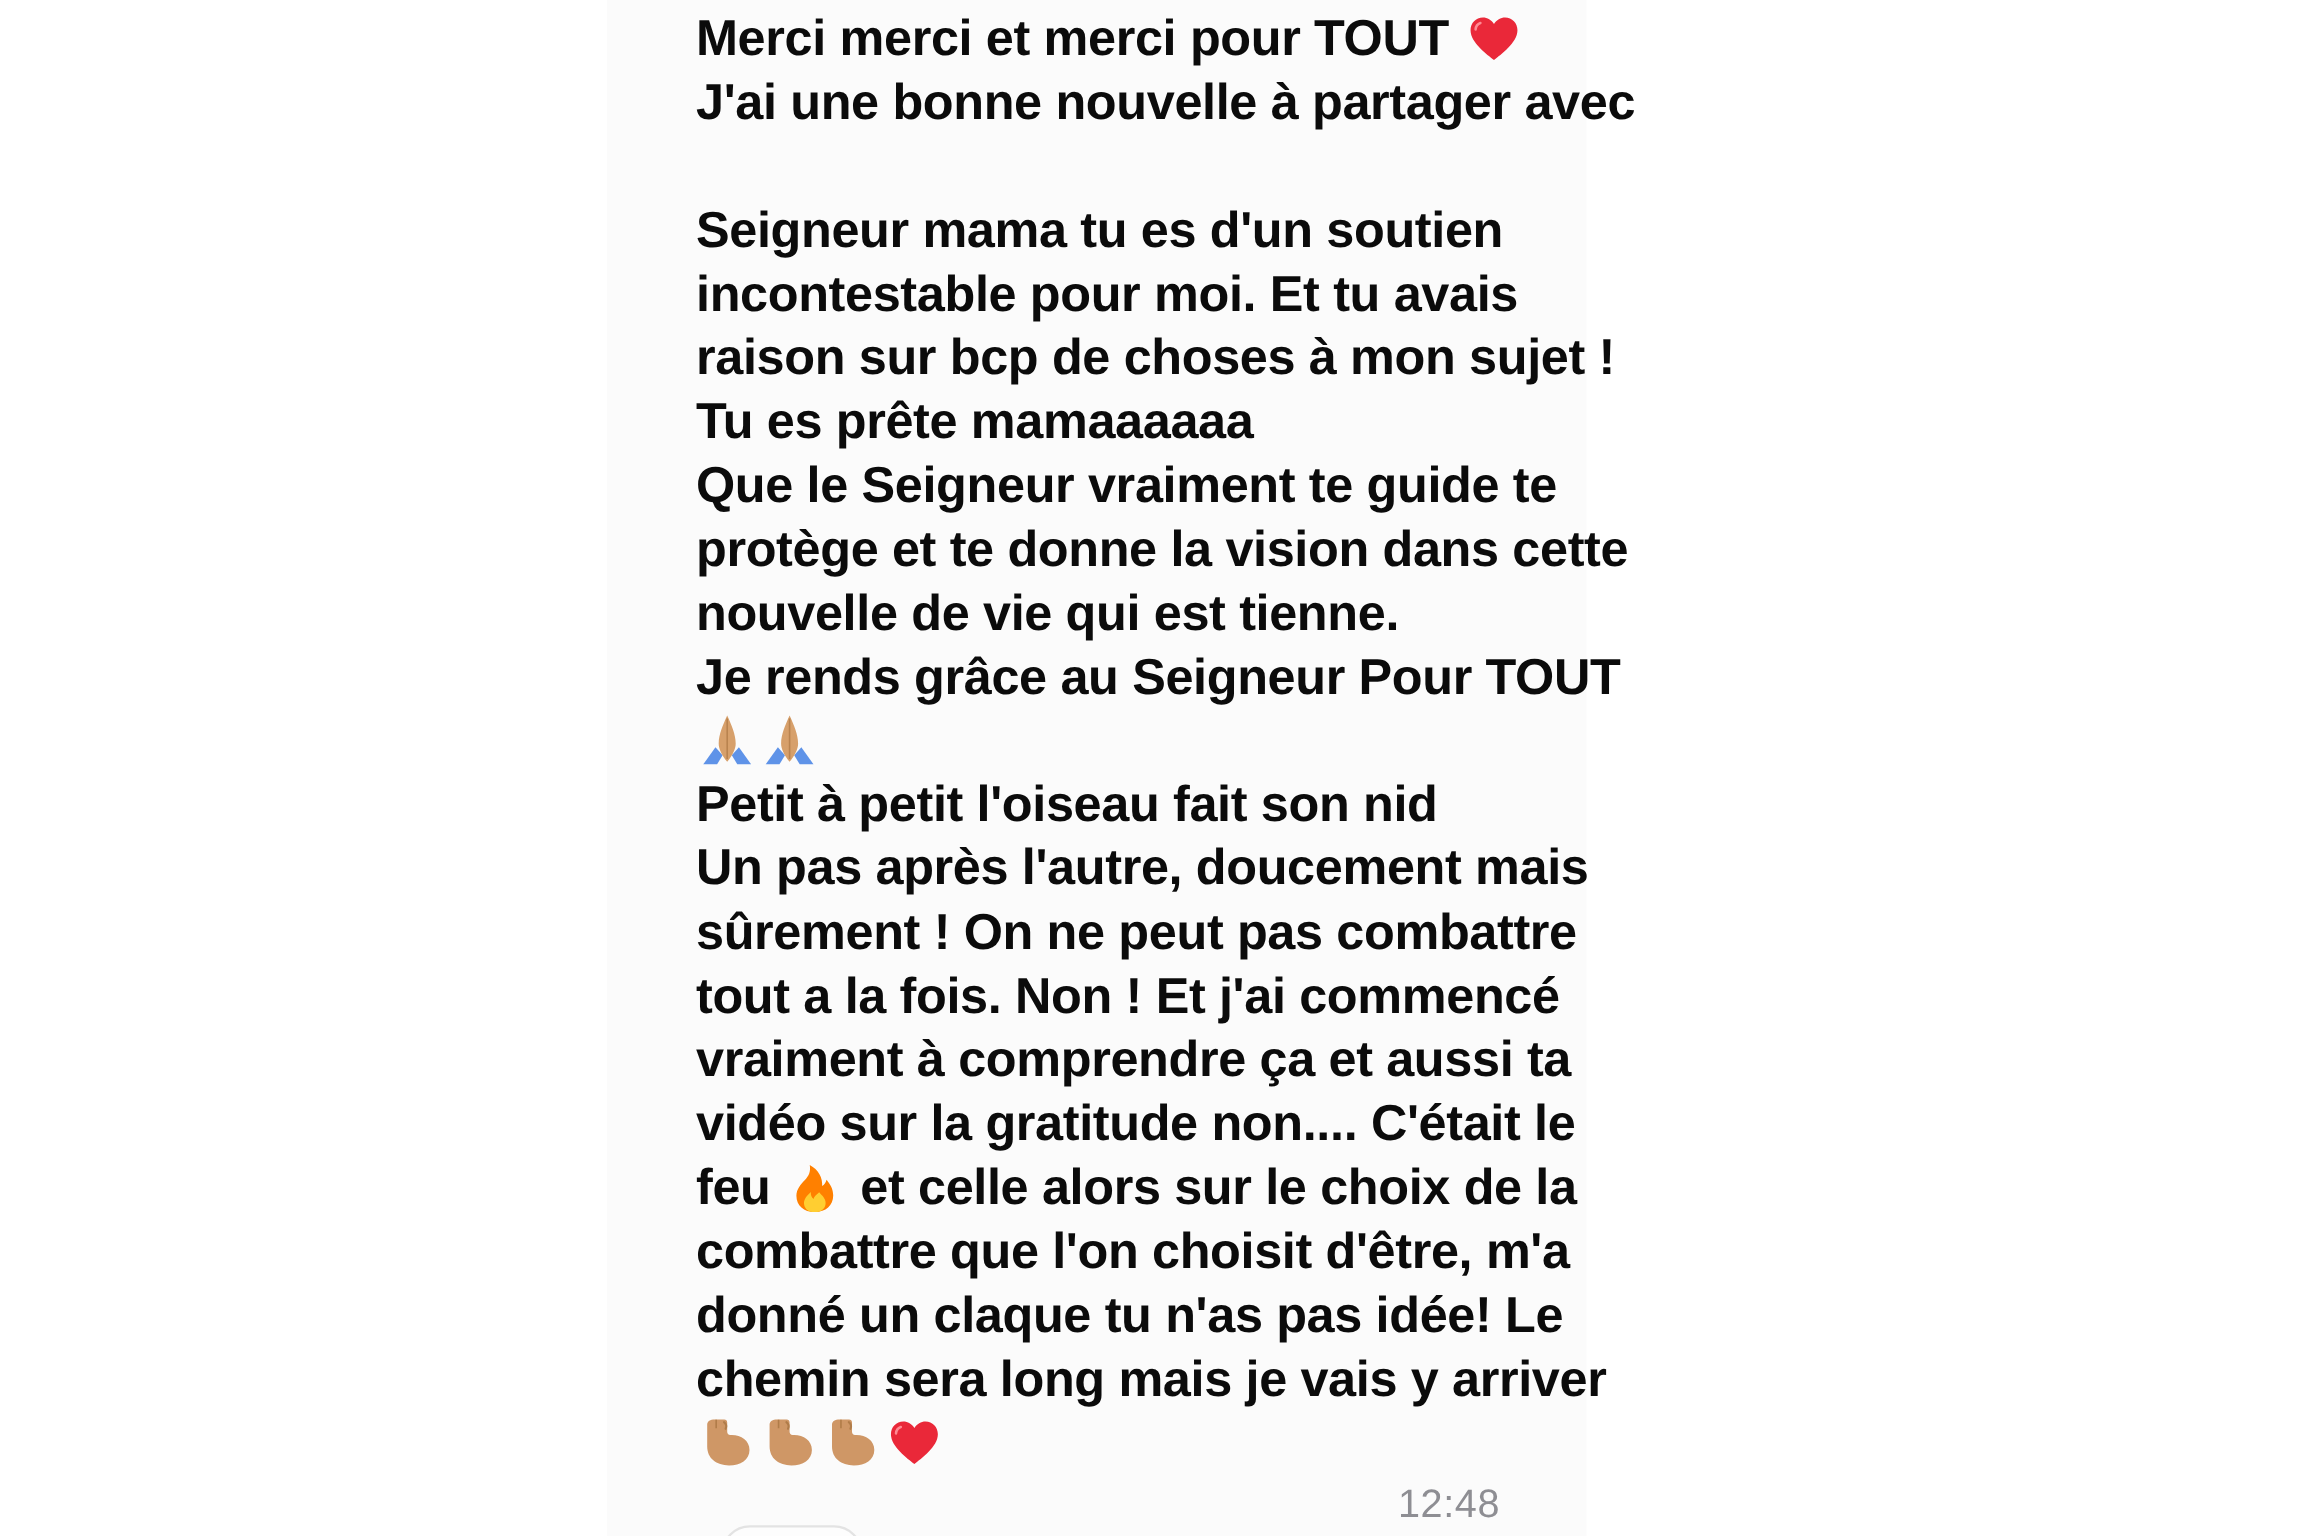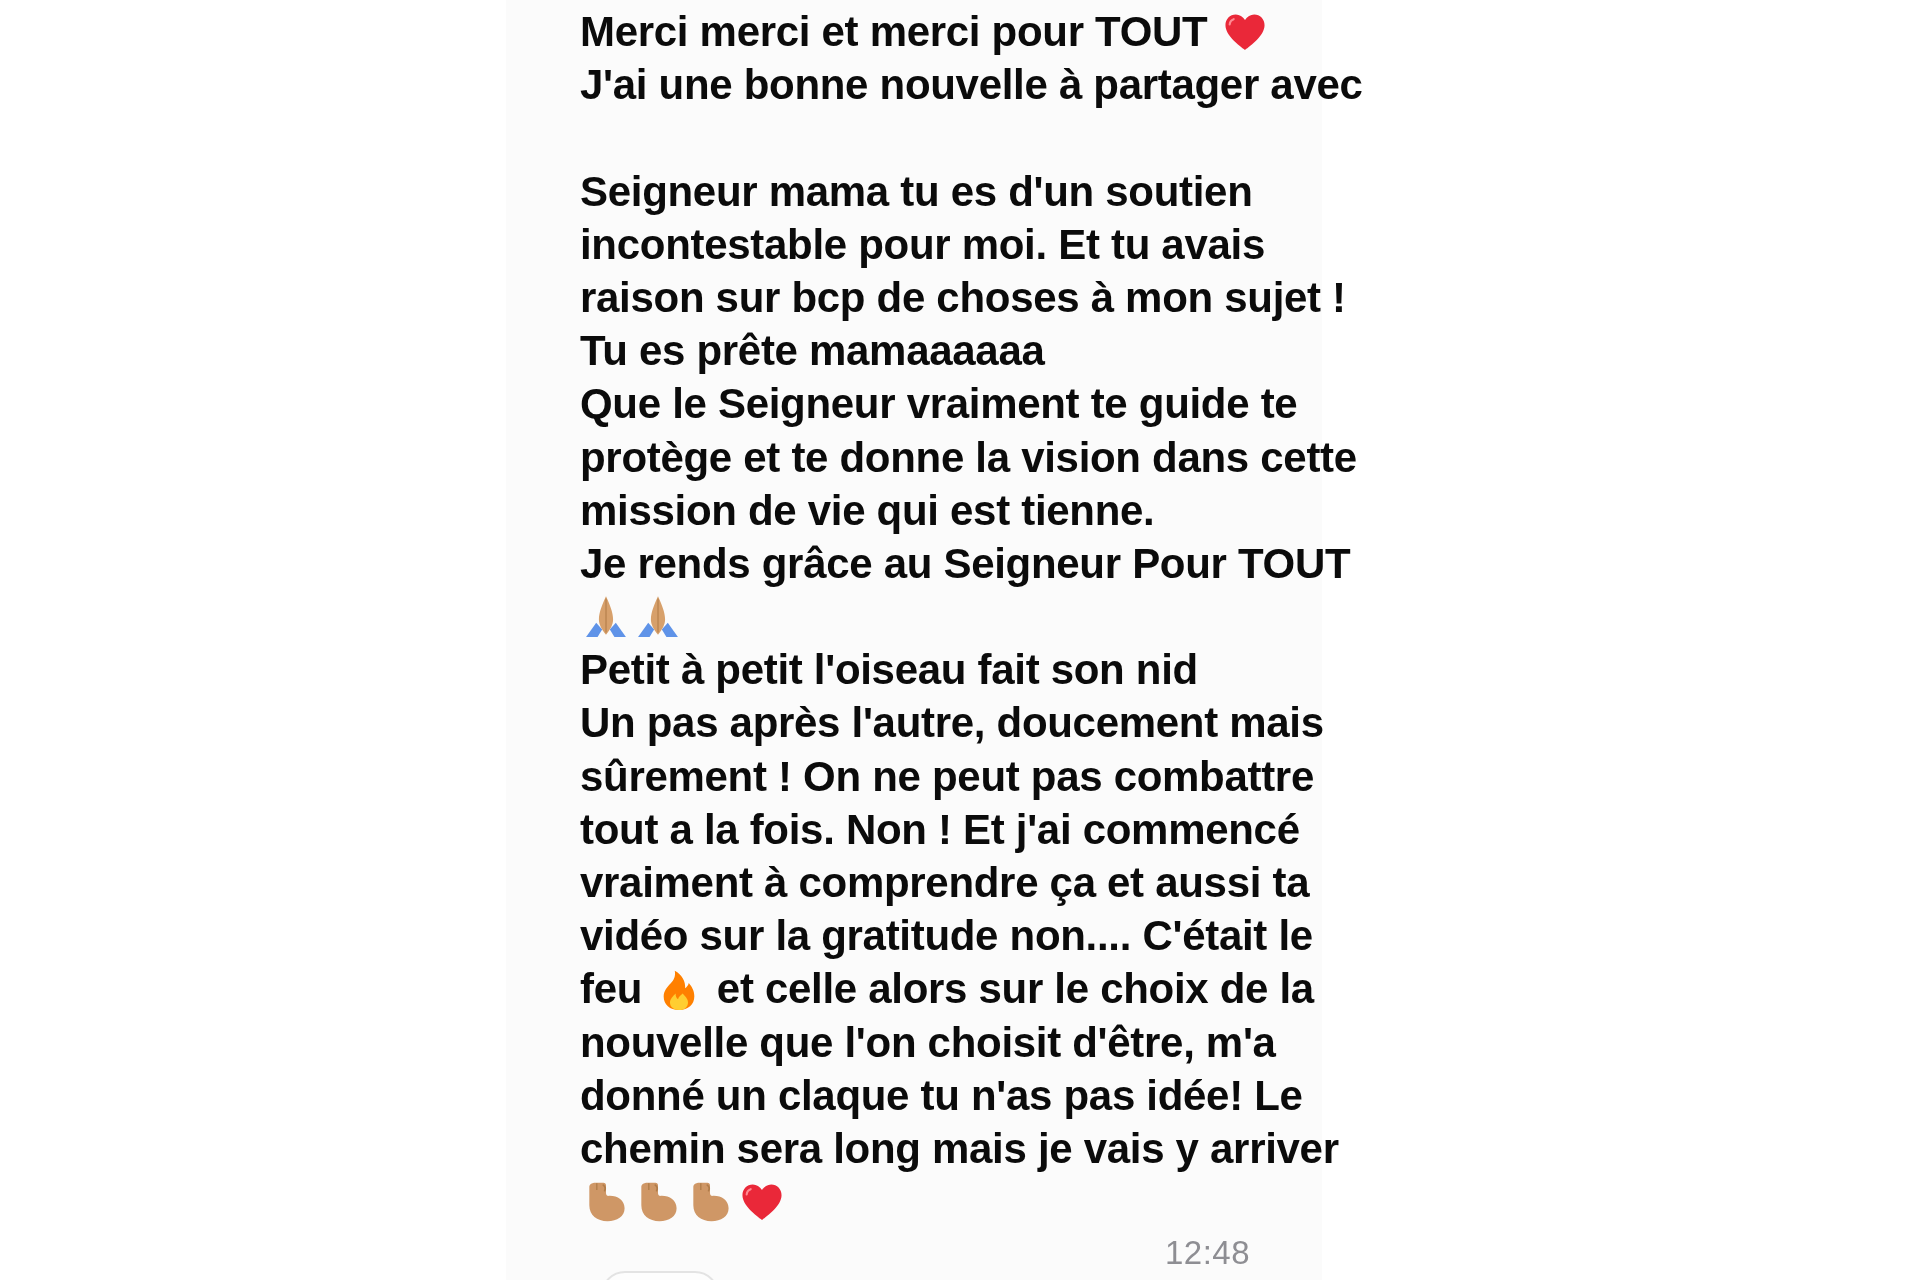--- a/index.html
+++ b/index.html
@@ -45,21 +45,21 @@
     <path d="M6.1 5.3c-1.2.4-2 1.5-2.1 2.8" stroke="#ff8a93" stroke-width="1.1" fill="none" stroke-linecap="round"></path>
   </svg></div>
       <div class="msg-line"><span>J'ai une bonne nouvelle à partager avec</span></div>
       <div class="msg-line"></div>
       <div class="msg-line"><span>Seigneur mama tu es d'un soutien</span></div>
       <div class="msg-line"><span>incontestable pour moi. Et tu avais</span></div>
       <div class="msg-line"><span>raison sur bcp de choses à mon sujet !</span></div>
       <div class="msg-line"><span>Tu es prête mamaaaaaa</span></div>
       <div class="msg-line"><span>Que le Seigneur vraiment te guide te</span></div>
       <div class="msg-line"><span>protège et te donne la vision dans cette</span></div>
-      <div class="msg-line"><span>mission de vie qui est tienne.</span></div>
+      <div class="msg-line"><span>nouvelle de vie qui est tienne.</span></div>
       <div class="msg-line"><span>Je rends grâce au Seigneur Pour TOUT</span></div>
       <div class="msg-line"><svg viewBox="0 0 24 24" class="emoji">
     <path d="M1.6 22.4 6.9 15l3.1 3.5-2.4 3.9z" fill="#5f93e8"></path>
     <path d="M22.4 22.4 17.1 15l-3.1 3.5 2.4 3.9z" fill="#5f93e8"></path>
     <path d="M12 1.2C10.1 5.4 8.3 9.5 8.3 13.3c0 2.5 1.4 5.1 3.7 8 2.3-2.9 3.7-5.5 3.7-8 0-3.8-1.8-7.9-3.7-12.1z" fill="#d7a06b"></path>
     <path d="M12 2.5v17.6" stroke="#b9834f" stroke-width="0.7" fill="none"></path>
   </svg><svg viewBox="0 0 24 24" class="emoji">
     <path d="M1.6 22.4 6.9 15l3.1 3.5-2.4 3.9z" fill="#5f93e8"></path>
     <path d="M22.4 22.4 17.1 15l-3.1 3.5 2.4 3.9z" fill="#5f93e8"></path>
     <path d="M12 1.2C10.1 5.4 8.3 9.5 8.3 13.3c0 2.5 1.4 5.1 3.7 8 2.3-2.9 3.7-5.5 3.7-8 0-3.8-1.8-7.9-3.7-12.1z" fill="#d7a06b"></path>
@@ -68,21 +68,21 @@
       <div class="msg-line"><span>Petit à petit l'oiseau fait son nid</span></div>
       <div class="msg-line"><span>Un pas après l'autre, doucement mais</span></div>
       <div class="msg-line"><span>sûrement ! On ne peut pas combattre</span></div>
       <div class="msg-line"><span>tout a la fois. Non ! Et j'ai commencé</span></div>
       <div class="msg-line"><span>vraiment à comprendre ça et aussi ta</span></div>
       <div class="msg-line"><span>vidéo sur la gratitude non.... C'était le</span></div>
       <div class="msg-line"><span>feu </span><svg viewBox="0 0 24 24" class="emoji">
     <path d="M12 23c-4.8 0-8-2.9-8-7.1 0-3 2-5.1 3.7-6.9C9.4 7.3 10.3 5.3 9.8 2.5c3.8 2 5.7 5.7 5.4 9.1.9-.5 1.6-1.5 1.9-2.7 1.6 1.9 2.9 4 2.9 6.9C20 20.1 16.8 23 12 23z" fill="#ff8000"></path>
     <path d="M12 23c-2.9 0-4.7-1.7-4.7-3.9 0-1.9 1.5-3.4 3-4.8-.2 1.2.3 2.4 1.2 3 .2-1.3 1.6-2 2.4-2.9 1.2 1.4 2.8 2.7 2.8 4.6 0 2.3-1.8 4-4.7 4z" fill="#ffce31"></path>
   </svg><span> et celle alors sur le choix de la</span></div>
-      <div class="msg-line"><span>nouvelle que l'on choisit d'être, m'a</span></div>
+      <div class="msg-line"><span>combattre que l'on choisit d'être, m'a</span></div>
       <div class="msg-line"><span>donné un claque tu n'as pas idée! Le</span></div>
       <div class="msg-line"><span>chemin sera long mais je vais y arriver</span></div>
       <div class="msg-line"><svg viewBox="0 0 24 24" class="emoji">
     <path d="M6.6 2h4.1c.8 0 1.3.5 1.3 1.3v4.1c0 .9.6 1.5 1.5 1.4 4.3-.2 8.2 2.2 8.2 6.5 0 4.3-3.9 6.7-8.9 6.7-5.5 0-9.5-3-9.5-8.3V4.2C3.3 2.8 4.6 2 6.6 2z" fill="#cf9766"></path>
     <path d="M10.6 3.2c.9.7 1.2 1.9.7 2.9" stroke="#b07c49" stroke-width="0.9" fill="none" stroke-linecap="round"></path>
     <path d="M7.2 2.2v3.6" stroke="#b07c49" stroke-width="0.7" fill="none"></path>
   </svg><svg viewBox="0 0 24 24" class="emoji">
     <path d="M6.6 2h4.1c.8 0 1.3.5 1.3 1.3v4.1c0 .9.6 1.5 1.5 1.4 4.3-.2 8.2 2.2 8.2 6.5 0 4.3-3.9 6.7-8.9 6.7-5.5 0-9.5-3-9.5-8.3V4.2C3.3 2.8 4.6 2 6.6 2z" fill="#cf9766"></path>
     <path d="M10.6 3.2c.9.7 1.2 1.9.7 2.9" stroke="#b07c49" stroke-width="0.9" fill="none" stroke-linecap="round"></path>
     <path d="M7.2 2.2v3.6" stroke="#b07c49" stroke-width="0.7" fill="none"></path>

